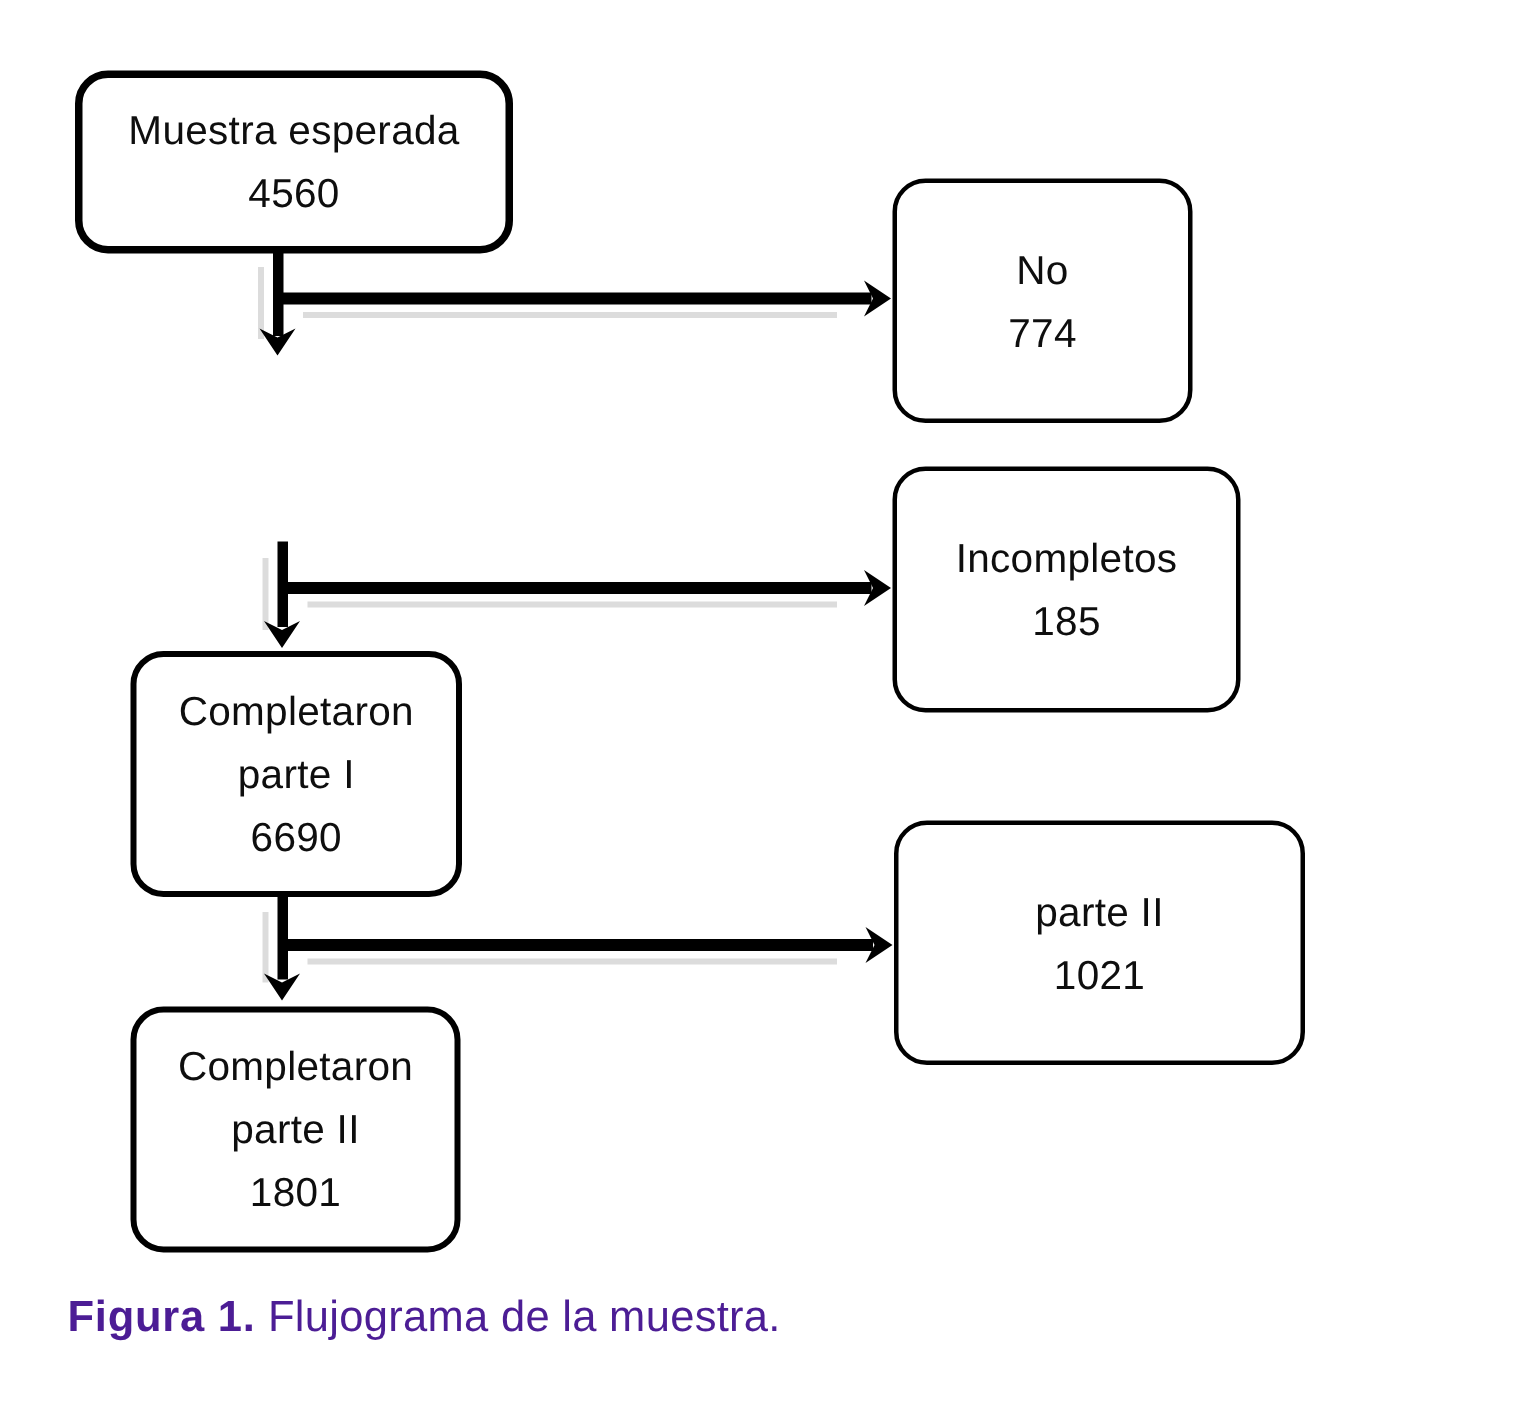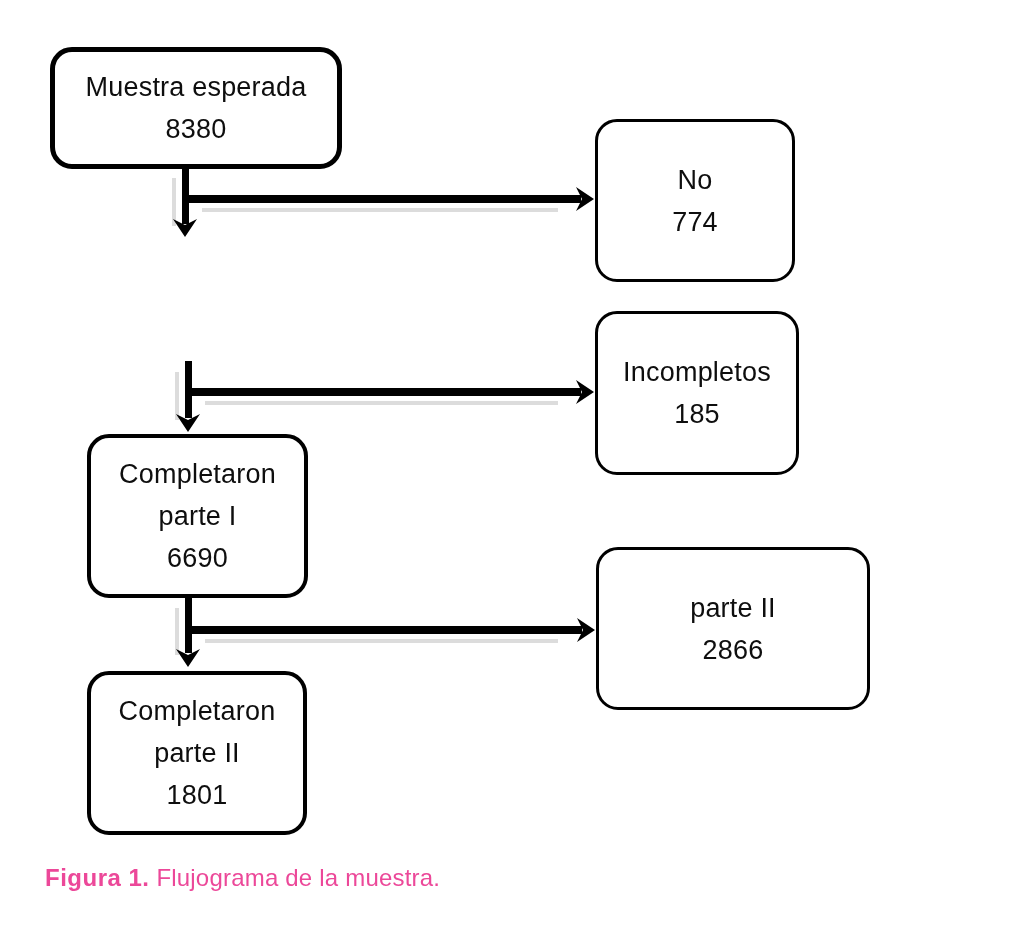--- a/index.html
+++ b/index.html
@@ -24,33 +24,33 @@
     text-align:center;
     font-size:27px;
     line-height:42px;
     letter-spacing:0.2px;
   }
   .node .bl{white-space:nowrap;}
   
   #n-muestra        {left:50px;  top:47px;  width:292px; height:122px; border-width:5px;}
   #n-norespuesta    {left:595px; top:119px; width:200px; height:163px; border-width:3px;}
   #n-entrevistados  {left:88px;  top:241px; width:220px; height:121px; border-width:4px;}
-  #n-incompletos    {left:595px; top:311px; width:204px; height:164px; border-width:3px;}
+  #n-incompletos    {left:595px; top:311px; width:232px; height:164px; border-width:3px;}
   #n-completaron1   {left:87px;  top:434px; width:221px; height:164px; border-width:4px;}
   #n-nocompletaron2 {left:596px; top:547px; width:274px; height:163px; border-width:3px;}
   #n-completaron2   {left:87px;  top:671px; width:220px; height:164px; border-width:4px;}
 
   #arrow-layer{position:absolute;left:0;top:0;width:1024px;height:948px;}
 
   .caption{
     position:absolute;
     left:45px; top:860px;
-    font-size:24px;
+    font-size:29px;
     line-height:36px;
-    color:#ec4899;
+    color:#4c1d95;
     letter-spacing:0.2px;
   }
   .caption b{font-weight:700;letter-spacing:0.5px;}
 </style>
 </head>
 <body>
 
 <div id="stage">
 
   <svg id="arrow-layer" viewBox="0 0 1024 948" xmlns="http://www.w3.org/2000/svg">
@@ -90,21 +90,21 @@
     </g>
 
     <g fill="#000">
       <rect x="188" y="626" width="394" height="8"></rect>
       <polygon points="595,630 577,618 583,630 577,642"></polygon>
     </g>
   </svg>
 
   <div class="node" id="n-muestra">
     <div class="bl">Muestra esperada</div>
-    <div class="bl">8380</div>
+    <div class="bl">4560</div>
   </div>
 
   <div class="node" id="n-norespuesta">
     <div class="bl">No</div>
     <div class="bl">774</div>
   </div>
 
 
   <div class="node" id="n-incompletos">
     <div class="bl">Incompletos</div>
@@ -112,21 +112,21 @@
   </div>
 
   <div class="node" id="n-completaron1">
     <div class="bl">Completaron</div>
     <div class="bl">parte I</div>
     <div class="bl">6690</div>
   </div>
 
   <div class="node" id="n-nocompletaron2">
     <div class="bl">parte II</div>
-    <div class="bl">2866</div>
+    <div class="bl">1021</div>
   </div>
 
   <div class="node" id="n-completaron2">
     <div class="bl">Completaron</div>
     <div class="bl">parte II</div>
     <div class="bl">1801</div>
   </div>
 
   <div class="caption"><b>Figura 1.</b><span> Flujograma de la muestra.</span></div>
 

